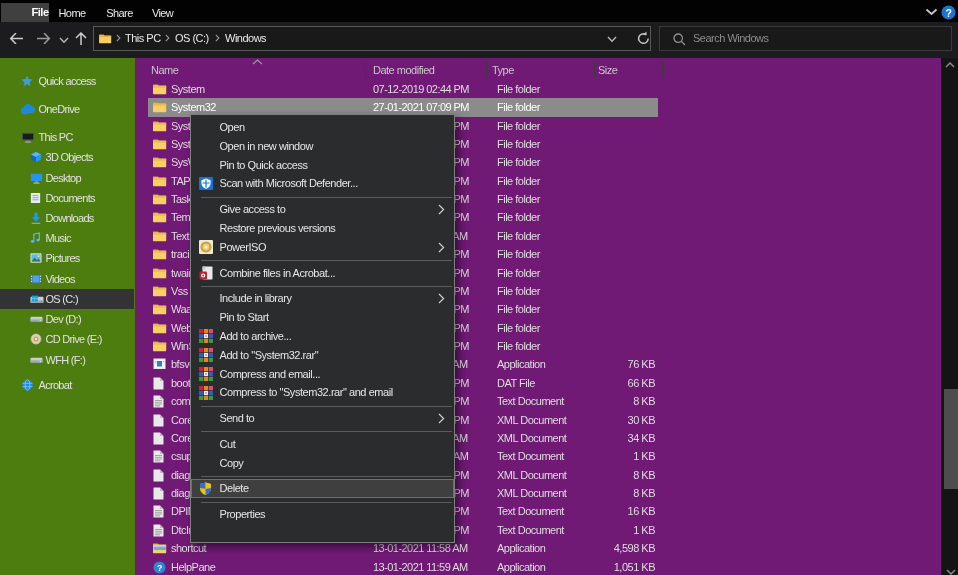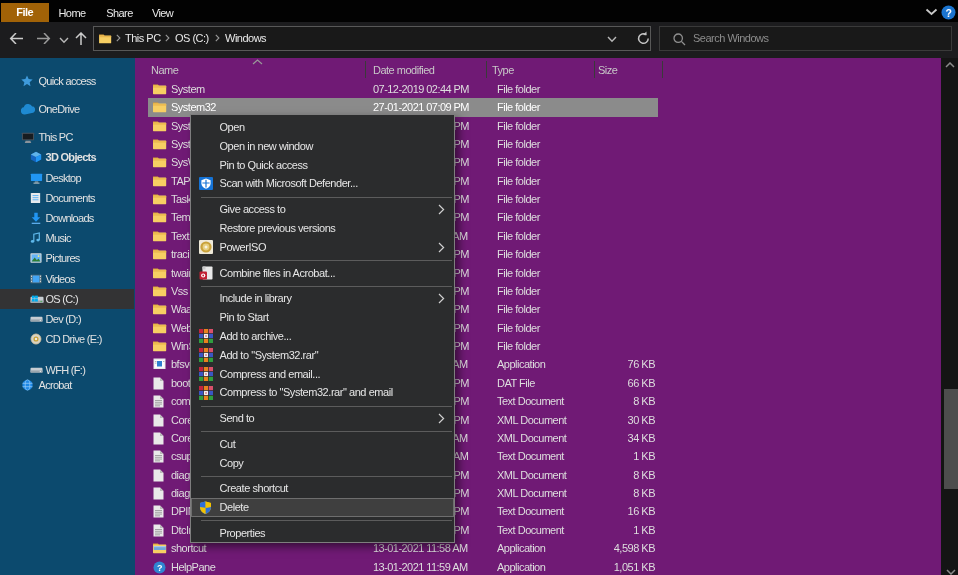--- a/index.html
+++ b/index.html
@@ -3,31 +3,31 @@
 <meta charset="utf-8">
 <style>
 * { margin:0; padding:0; box-sizing:border-box; }
 html,body { width:958px; height:575px; overflow:hidden; }
 body { background:#191919; font-family:"Liberation Sans", sans-serif; font-size:11px; color:#e4e4e4; position:relative; letter-spacing:-0.5px; }
 .abs { position:absolute; }
 svg { display:block; }
 
 
 #tabbar { position:absolute; left:0; top:0; width:958px; height:22px; background:#020202; }
-#filetab { position:absolute; left:1px; top:3px; width:47.5px; height:19px; background:#a16207; color:#fff; text-align:center; line-height:18px; }
+#filetab { position:absolute; left:1px; top:3px; width:47.5px; height:19px; background:#404040; color:#fff; text-align:right; line-height:18px; }
 .tab { position:absolute; top:4px; height:18px; line-height:18px; text-align:center; color:#eaeaea; letter-spacing:-0.6px; }
 
 
 #navbar { position:absolute; left:0; top:22px; width:958px; height:36px; background:#1c1c1e; }
 #addr { position:absolute; left:93px; top:4px; width:558px; height:25px; background:#191919; border:1px solid #585858; }
 #search { position:absolute; left:659px; top:4px; width:293px; height:25px; background:#191919; border:1px solid #3a3a3a; color:#8c8c8c; }
 .crumb { position:absolute; top:0; height:23px; line-height:23px; color:#e8e8e8; }
 
 
-#sidebar { position:absolute; left:0; top:58px; width:135px; height:517px; background:#0c4a6e; }
+#sidebar { position:absolute; left:0; top:58px; width:135px; height:517px; background:#4d7c0f; }
 .sitem { position:absolute; height:20px; line-height:20px; color:#e2e2e2; white-space:nowrap; letter-spacing:-0.7px; }
 .sitem .ic { position:absolute; top:4px; }
 .sel { background:#333334; left:0; width:134px; }
 
 
 #filepane { position:absolute; left:135px; top:58px; width:806px; height:517px; background:#701a75; }
 .hcell { position:absolute; top:0; height:22px; line-height:24px; color:#c8c8c8; }
 .hsep { position:absolute; top:3px; width:1px; height:17px; background:#3a3a3a; }
 .frow { position:absolute; left:13px; width:510px; height:18.37px; white-space:nowrap; overflow:hidden; }
 .frow.selected { background:#8b8b8b; color:#fff; }
@@ -138,21 +138,21 @@
     <div class="sitem" style="left:0;width:135px;top:68.5px;">
       <span class="ic" style="left:21px;">
         <svg width="14" height="13" viewBox="0 0 15 14">
           <rect x="1" y="2" width="13" height="8" rx="0.5" fill="#4a545e"></rect>
           <rect x="2" y="3" width="11" height="6" fill="#171c20"></rect>
           <path d="M4 13 L11 13 L10 10.5 L5 10.5 Z" fill="#8a939b"></path>
         </svg>
       </span>
       <span style="position:absolute;left:38.5px;">This PC</span>
     </div>
-    <div class="sitem" style="left:0;width:135px;top:89px;font-weight:bold;">
+    <div class="sitem" style="left:0;width:135px;top:89px;">
       <span class="ic" style="left:30px;">
         <svg width="12" height="12" viewBox="0 0 14 14">
           <path d="M7 1 L13 4 V10 L7 13 L1 10 V4 Z" fill="#1565c0"></path>
           <path d="M7 1 L13 4 L7 7 L1 4 Z" fill="#5fb3e8"></path>
           <path d="M7 7 L13 4 V10 L7 13 Z" fill="#2196f3"></path>
         </svg>
       </span>
       <span style="position:absolute;left:45.5px;">3D Objects</span>
     </div>
     <div class="sitem" style="left:0;width:135px;top:109.5px;">
@@ -251,21 +251,21 @@
       <span class="ic" style="left:30px;">
         <svg width="12" height="12" viewBox="0 0 14 14">
           <circle cx="7" cy="7" r="6" fill="#d9d4c2"></circle>
           <circle cx="7" cy="7" r="5.9" fill="none" stroke="#b5ab8d" stroke-width="0.8"></circle>
           <circle cx="7" cy="7" r="3" fill="#c9a23a"></circle>
           <circle cx="7" cy="7" r="1.4" fill="#f0ece0"></circle>
         </svg>
       </span>
       <span style="position:absolute;left:45.5px;">CD Drive (E:)</span>
     </div>
-    <div class="sitem" style="left:0;width:135px;top:291.7px;margin-top:10px;">
+    <div class="sitem" style="left:0;width:135px;top:291.7px;">
       <span class="ic" style="left:30px;">
         <svg width="13" height="12" viewBox="0 0 15 14">
           <rect x="0.5" y="4.5" width="14" height="5.5" rx="1" fill="#c7cdd2"></rect>
           <rect x="0.5" y="7.5" width="14" height="2.5" fill="#9aa5ad"></rect>
           <circle cx="12" cy="8.6" r="0.8" fill="#e8f0f0"></circle>
         </svg>
       </span>
       <span style="position:absolute;left:45.5px;">WFH (F:)</span>
     </div>
     <div class="sitem" style="left:0;width:135px;top:317px;">
@@ -762,21 +762,20 @@
   <div class="msep"></div>
   <div class="mi">Send to<span class="sub">
         <svg width="7" height="11">
           <polyline points="1,1 5.6,5.5 1,10" fill="none" stroke="#d0d0d0" stroke-width="1.2"></polyline>
         </svg>
       </span></div>
   <div class="msep"></div>
   <div class="mi">Cut</div>
   <div class="mi">Copy</div>
   <div class="msep"></div>
-  <div class="mi">Create shortcut</div>
   <div class="mi hl"><span class="mic">
         <svg width="13" height="14">
           <path d="M6.5 0.5 L12 2 V6 C12 9.5 9.6 11.8 6.5 13 C3.4 11.8 1 9.5 1 6 V2 Z" fill="#f3c200"></path>
           <path d="M6.5 0.5 L1 2 V6 C1 9.5 3.4 11.8 6.5 13 Z" fill="#2f6fd8"></path>
           <path d="M6.5 6.7 L12 6 V6 C12 9.5 9.6 11.8 6.5 13 Z" fill="#2f6fd8"></path>
           <path d="M6.5 6.7 L1 6 V2 L6.5 0.5 Z" fill="#2f6fd8"></path>
           <path d="M6.5 0.5 L12 2 V6 L6.5 6.7 Z" fill="#f3c200"></path>
           <path d="M6.5 6.7 L1 6 C1 9.5 3.4 11.8 6.5 13 Z" fill="#f3c200"></path>
         </svg>
       </span>Delete</div>

